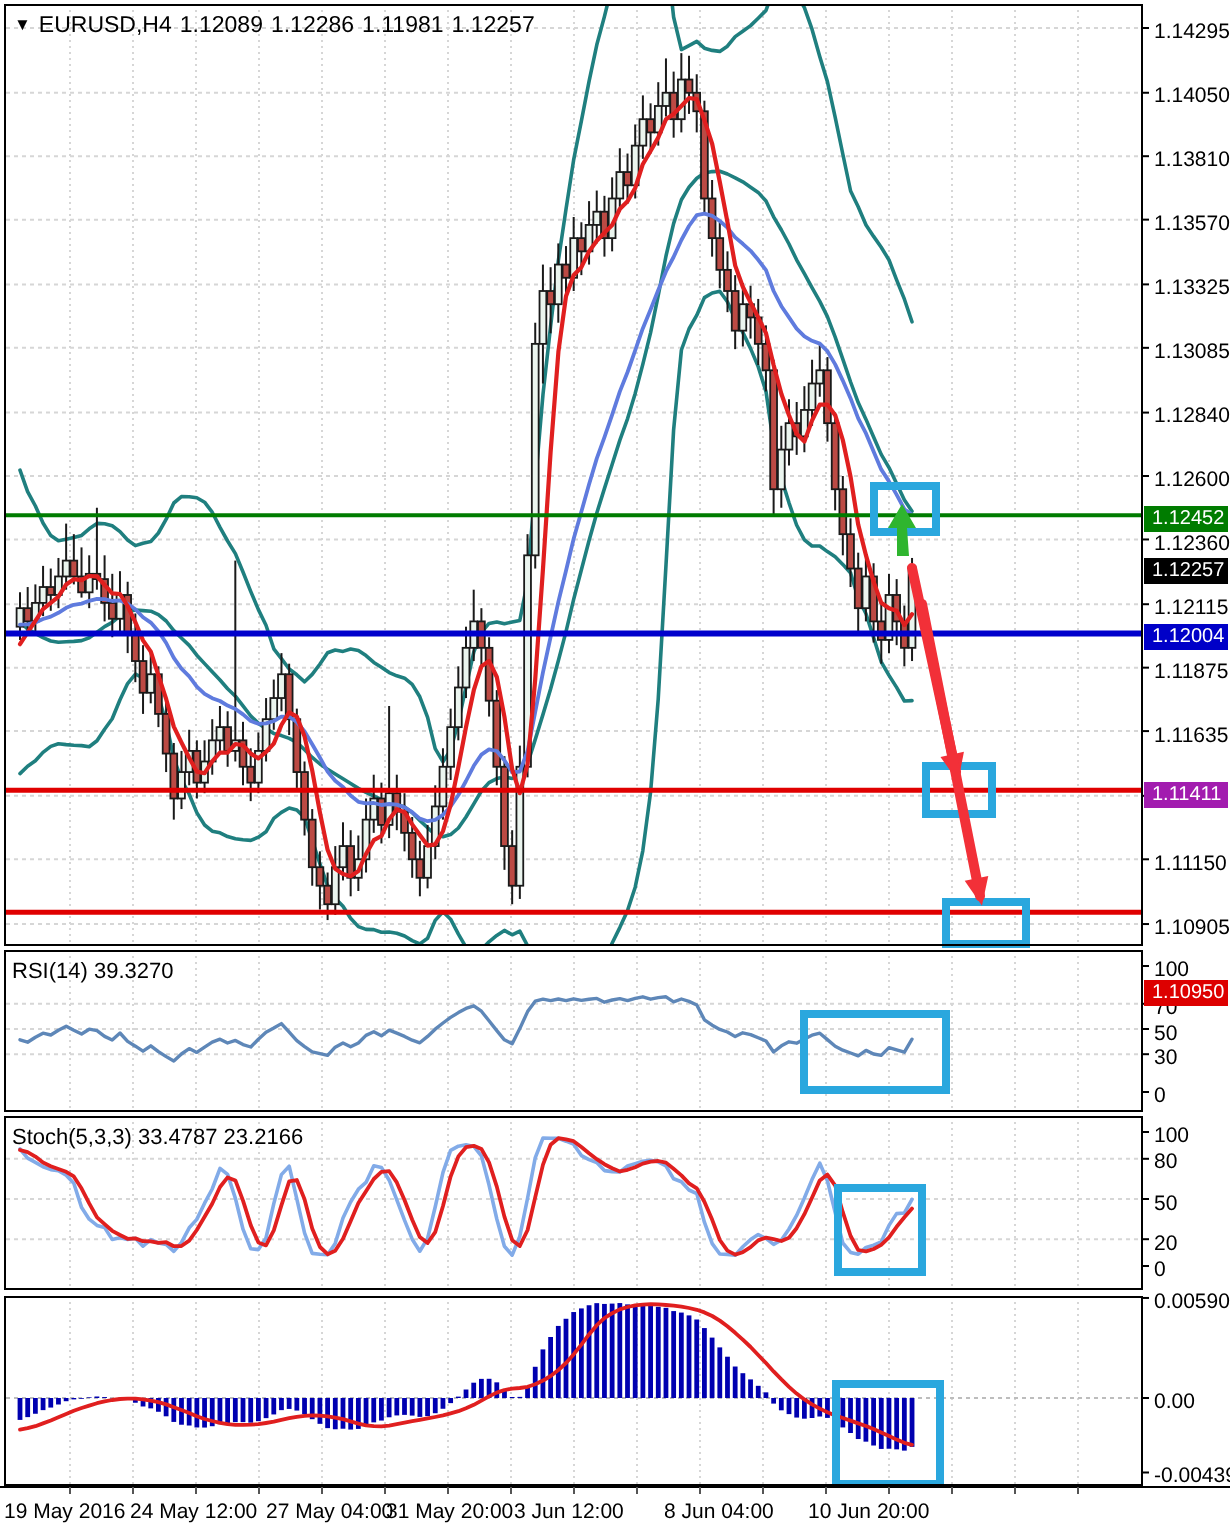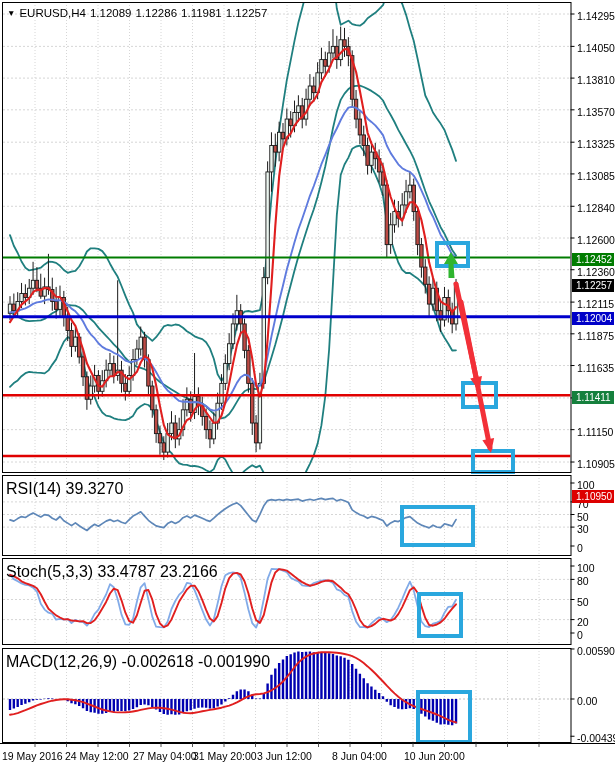--- a/index.html
+++ b/index.html
@@ -4,21 +4,21 @@
 <style>
   html,body{margin:0;padding:0;background:#fff;}
   #root{position:relative;width:615px;height:766px;background:#fff;
         font-family:"Liberation Sans",sans-serif;overflow:hidden;}
   #chart-svg{position:absolute;left:0;top:0;z-index:1;}
   #text-layer{position:absolute;left:0;top:2px;width:533px;height:766px;z-index:2;pointer-events:none;}
   .t{position:absolute;font-size:10.5px;color:#000;white-space:nowrap;line-height:12px;}
   .title-row{position:absolute;left:7px;top:5px;font-size:11.5px;color:#000;white-space:nowrap;}
   .title-row span{margin-right:4px;}
   .tri{font-size:8.5px;display:inline-block;transform:translateY(-1px);margin-right:5px;}
-  .panel-label{position:absolute;font-size:16px;color:#000;white-space:nowrap;}
+  .panel-label{position:absolute;font-size:11px;color:#000;white-space:nowrap;}
   .tag{position:absolute;left:572px;width:42px;height:13px;color:#fff;
        font-size:10px;line-height:13px;padding-left:4px;box-sizing:border-box;white-space:nowrap;}
 </style>
 </head>
 <body>
 
 <div id="root">
   <svg id="chart-svg" width="615" height="766" viewBox="0 0 615 766">
       <defs>
         <clipPath id="cpM">
@@ -561,21 +561,20 @@
       <line x1="570.5" y1="699" x2="574.5" y2="699" stroke="#000" stroke-width="1"></line>
       <line x1="570.5" y1="736.247625" x2="574.5" y2="736.247625" stroke="#000" stroke-width="1"></line>
     </svg>
 
   <div id="text-layer">
     <div class="title-row">
       <span class="tri">▼</span><span>EURUSD,H4</span><span>1.12089</span><span>1.12286</span><span>1.11981</span><span>1.12257</span>
     </div>
     <div class="panel-label" style="left:6px;top:478px">RSI(14) 39.3270</div>
     <div class="panel-label" style="left:6px;top:561px">Stoch(5,3,3) 33.4787 23.2166</div>
-    <div class="panel-label" style="left:6px;top:651px">MACD(12,26,9) -0.002618 -0.001990</div>
   <div class="t" style="left: 577px; top: 8px;">1.14295</div>
       <div class="t" style="left: 577px; top: 40.3792px;">1.14050</div>
       <div class="t" style="left: 577px; top: 72.0976px;">1.13810</div>
       <div class="t" style="left: 577px; top: 103.816px;">1.13570</div>
       <div class="t" style="left: 577px; top: 136.195px;">1.13325</div>
       <div class="t" style="left: 577px; top: 167.914px; text-align: center;">1.13085</div>
       <div class="t" style="left: 577px; top: 200.293px;">1.12840</div>
       <div class="t" style="left: 577px; top: 232.011px;">1.12600</div>
       <div class="t" style="left: 577px; top: 263.73px;">1.12360</div>
       <div class="t" style="left: 577px; top: 296.109px;">1.12115</div>
@@ -600,16 +599,16 @@
       <div class="t" style="left: 2px; top: 748px;">19 May 2016</div>
       <div class="t" style="left: 65px; top: 748px;">24 May 12:00</div>
       <div class="t" style="left: 133px; top: 748px;">27 May 04:00</div>
       <div class="t" style="left: 193px; top: 748px;">31 May 20:00</div>
       <div class="t" style="left: 257px; top: 748px;">3 Jun 12:00</div>
       <div class="t" style="left: 332px; top: 748px;">8 Jun 04:00</div>
       <div class="t" style="left: 404px; top: 748px;">10 Jun 20:00</div>
       <div class="tag" style="top: 251.071px; background: rgb(0, 124, 0);">1.12452</div>
       <div class="tag" style="top: 276.842px; background: rgb(0, 0, 0);">1.12257</div>
       <div class="tag" style="top: 310.279px; background: rgb(0, 0, 200);">1.12004</div>
-      <div class="tag" style="top: 388.649px; background: #15803d;">1.11411</div>
+      <div class="tag" style="top: 388.649px; background: #a21caf;">1.11411</div>
       <div class="tag" style="top: 449.575px; background: rgb(221, 0, 0); margin-top: 38px;">1.10950</div>
     </div>
 </div>
 
 </body></html>

